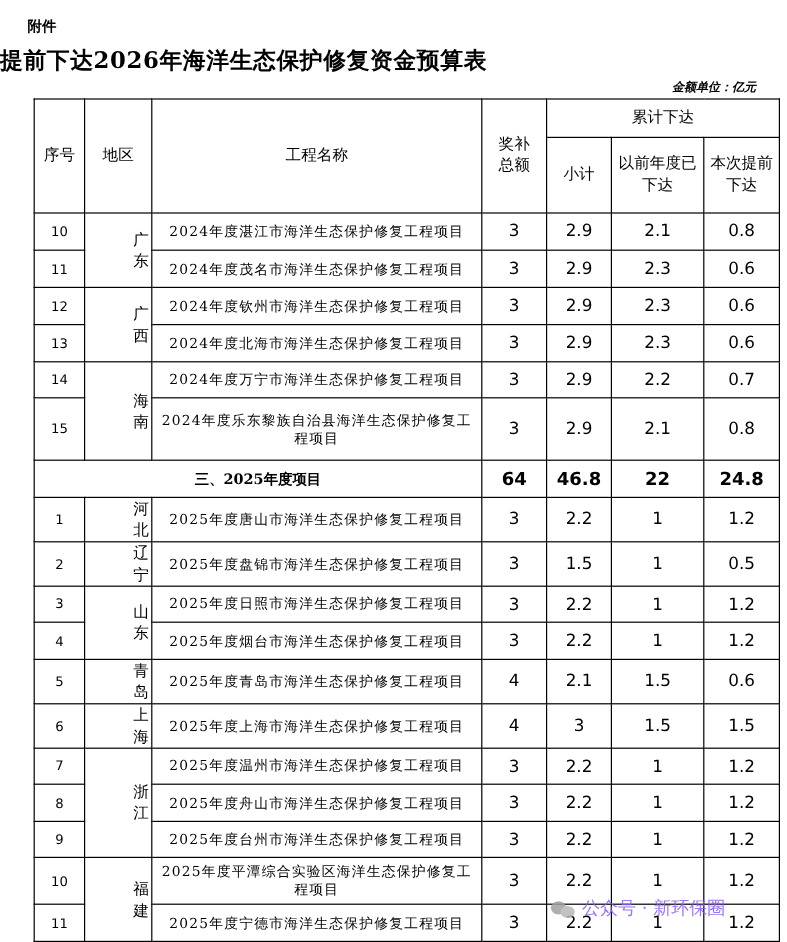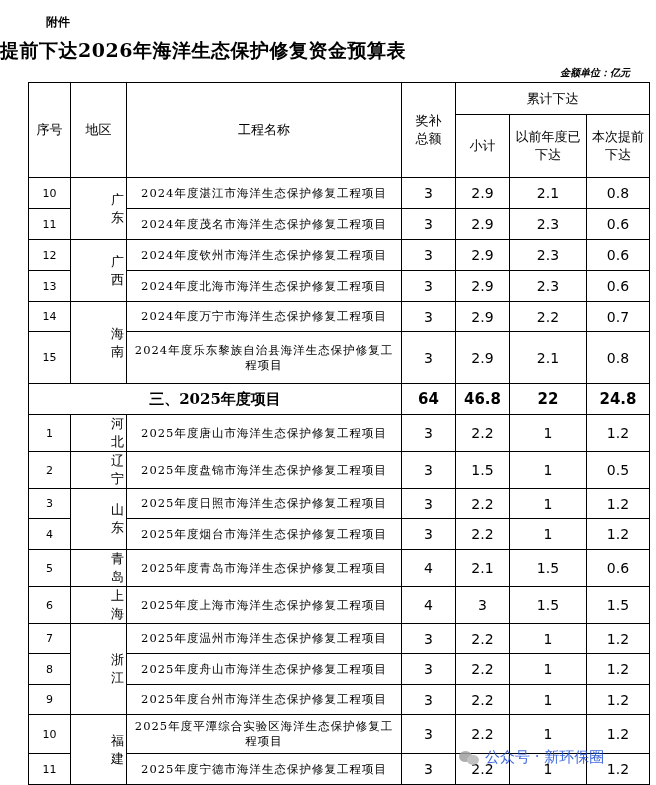--- a/index.html
+++ b/index.html
@@ -1,30 +1,30 @@
 <!DOCTYPE html>
 <html><head>
   <meta charset="utf-8">
   <style>
     html, body { margin: 0; padding: 0; background: #ffffff; }
     body { width: 656px; height: 785px; position: relative; overflow: hidden; font-family: "DejaVu Sans", sans-serif; color: #000; }
-    .attach { position: absolute; left: 46px; top: 14px; font-size: 12px; font-weight: bold; }
+    .attach { position: absolute; left: 23px; top: 14px; font-size: 12px; font-weight: bold; }
     .title { position: absolute; left: 0; width: 656px; top: 38px; text-align: left; font-family: "DejaVu Serif", serif; font-size: 19px; font-weight: bold; letter-spacing: 0.5px; }
     .unit { position: absolute; right: 26px; top: 66px; font-size: 10px; font-weight: bold; font-style: italic; }
     table { position: absolute; left: 28px; top: 82px; border-collapse: collapse; table-layout: fixed; }
     td, th { border: 1px solid #000; text-align: center; vertical-align: middle; padding: 0; font-weight: normal; }
     th { font-size: 13px; line-height: 18px; }
     td.seq { font-size: 11px; }
     td.region { font-size: 13px; letter-spacing: 2px; font-family: "DejaVu Serif", serif; padding-left: 40px; }
     td.name { font-size: 11.5px; font-family: "DejaVu Serif", serif; letter-spacing: 1px; line-height: 15px; padding: 0 3px; }
     td.num { font-size: 14px; }
     tr.section td { font-weight: bold; }
-    tr.section td.secname { font-size: 15px; font-family: "DejaVu Serif", serif; }
+    tr.section td.secname { font-size: 12px; font-family: "DejaVu Serif", serif; }
     tr.section td.num { font-size: 15px; }
-    .watermark { position: absolute; left: 459px; top: 748px; font-size: 15px; color: #1d4ed8; opacity: 0.85; display: flex; align-items: center; gap: 4px; }
+    .watermark { position: absolute; left: 459px; top: 748px; font-size: 15px; color: #8b5cf6; opacity: 0.85; display: flex; align-items: center; gap: 4px; }
     .wm-icon { width: 22px; height: 16px; position: relative; }
     .wm-icon span { position: absolute; background: #a0a0a0; border-radius: 50%; }
   </style>
 </head>
 <body>
 
 <div class="attach">附件</div>
 <div class="title">提前下达2026年海洋生态保护修复资金预算表</div>
 <div class="unit">金额单位：亿元</div>
 

